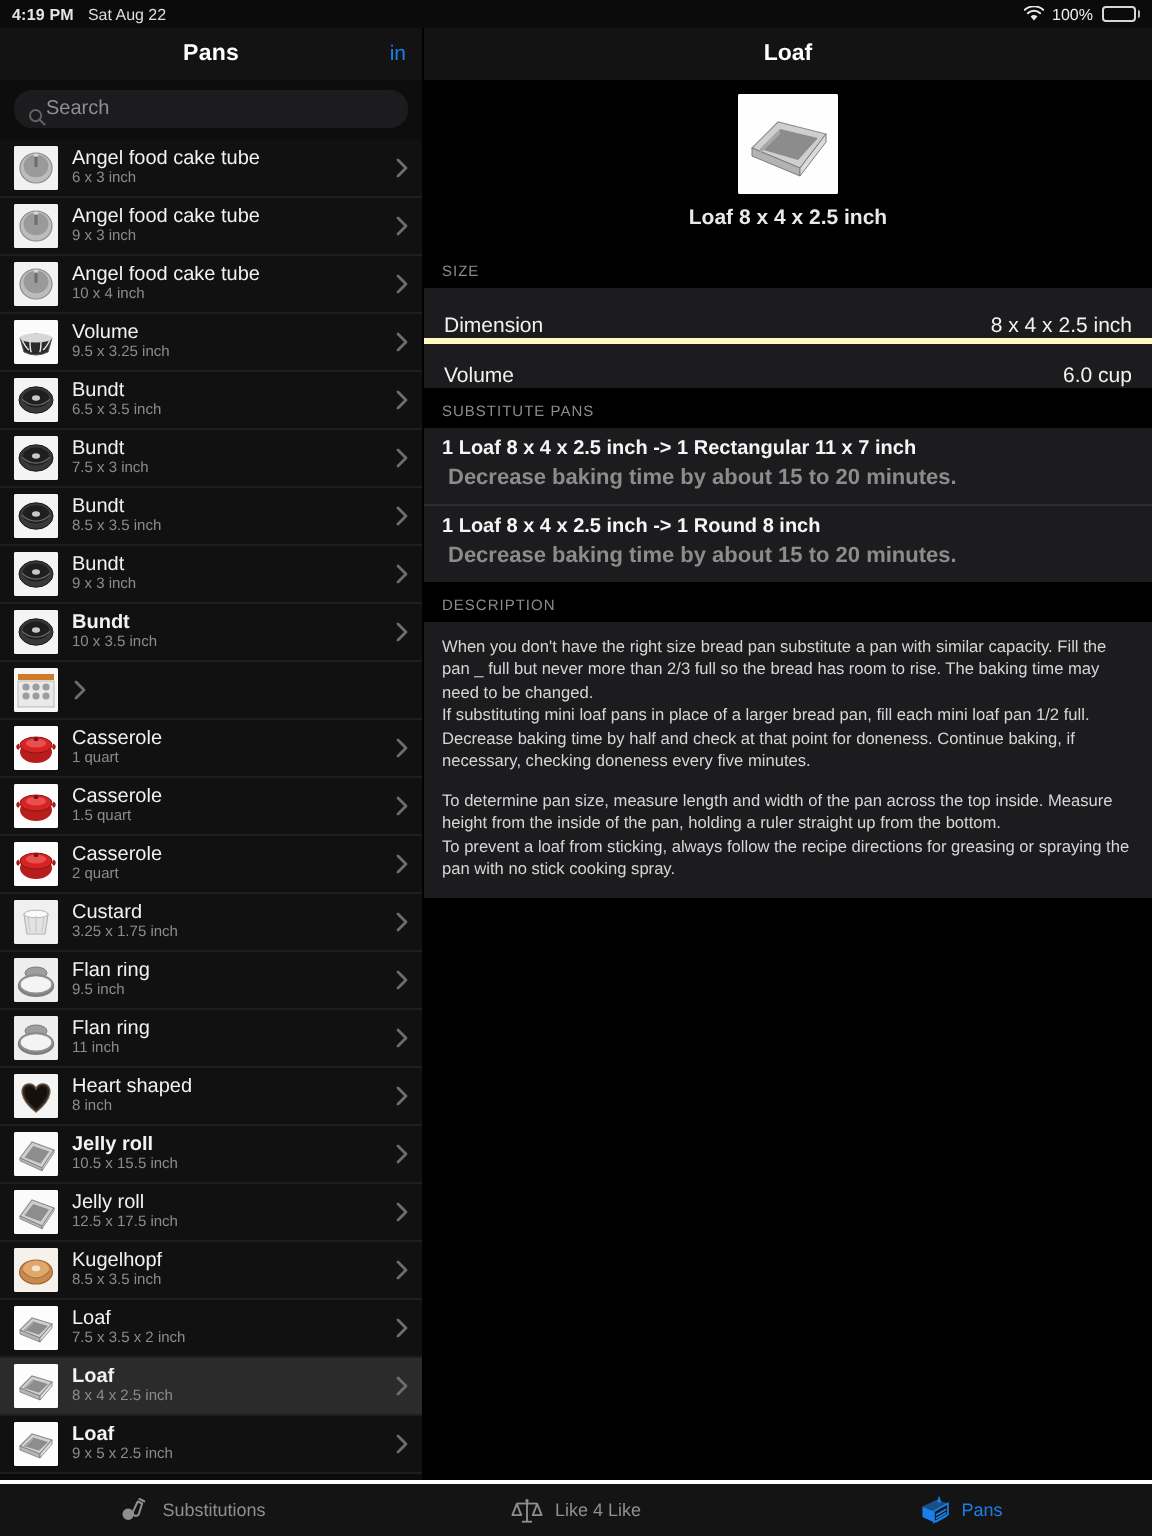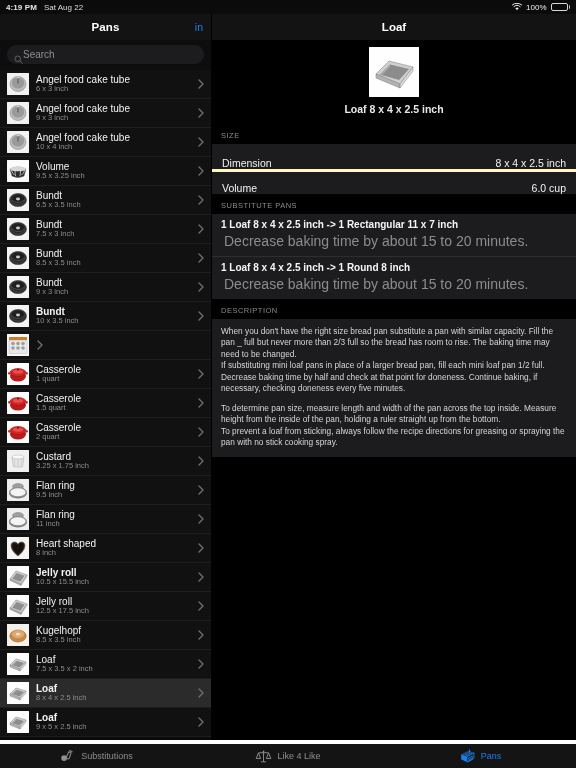--- a/index.html
+++ b/index.html
@@ -113,32 +113,32 @@
   .kv-row {
     height: 25px; display: flex; align-items: flex-end; justify-content: space-between;
     padding: 0 10px; color: #f2f2f2; font-size: 10.5px;
   }
   .kv-row + .kv-row { border-top: 3px solid #fef9c3; }
   .kv-val { color: #f2f2f2; }
 
   .sub-item { padding: 5px 9px 7px 9px; }
   .sub-item + .sub-item { border-top: 1px solid #2e2e30; }
   .sub-main { color: #f5f5f5; font-size: 10px; font-weight: 600; }
-  .sub-note { color: #8c8c8c; font-size: 14px; margin-top: 3px; padding-left: 3px; }
+  .sub-note { color: #8c8c8c; font-size: 11px; margin-top: 3px; padding-left: 3px; font-weight: bold; }
 
   .desc-card { background: #1c1c1e; padding: 7px 9px 9px 9px; }
   .desc-p { color: #d6d6d6; font-size: 8.3px; line-height: 1.38; white-space: pre-wrap; }
   .desc-p + .desc-p { margin-top: 8px; }
 
   
   .tabbar {
     height: 28px; flex: 0 0 28px;
     display: flex; align-items: center;
     background: #141414;
-    border-top: 4px solid #ffffff;
+    border-top: 2px solid #ffffff;
   }
   .tab {
     flex: 1; height: 100%;
     display: flex; align-items: center; justify-content: center; gap: 5px;
   }
   .tab .tb-ico { width: 17px; height: 17px; display: block; }
   .tab .tb-lbl { font-size: 9px; color: #8e8e93; }
   .tab.active .tb-lbl { color: #1a7fe8; }
 </style>
 </head>

